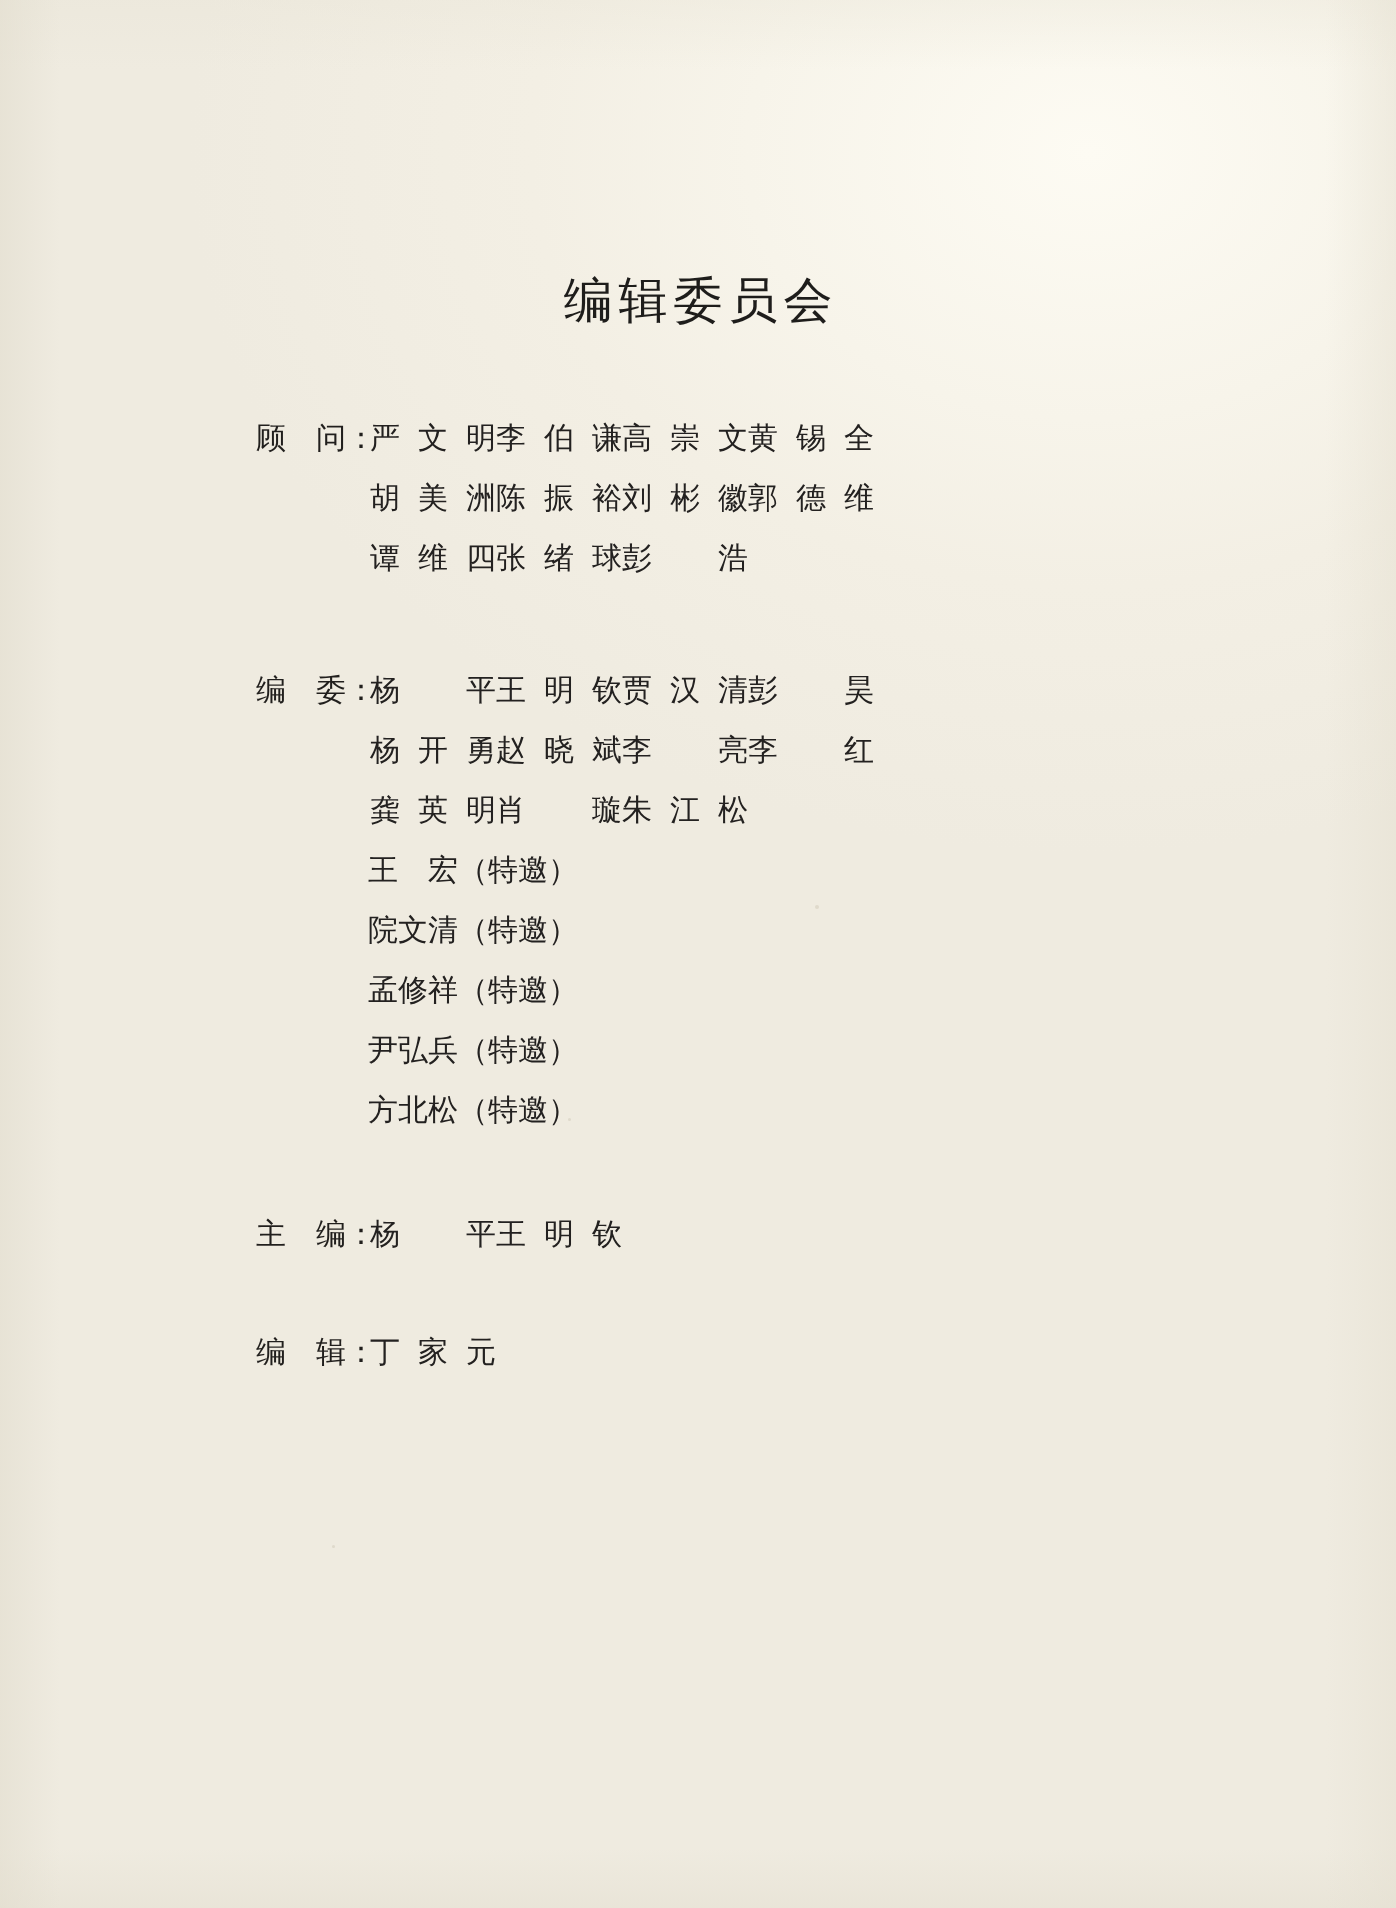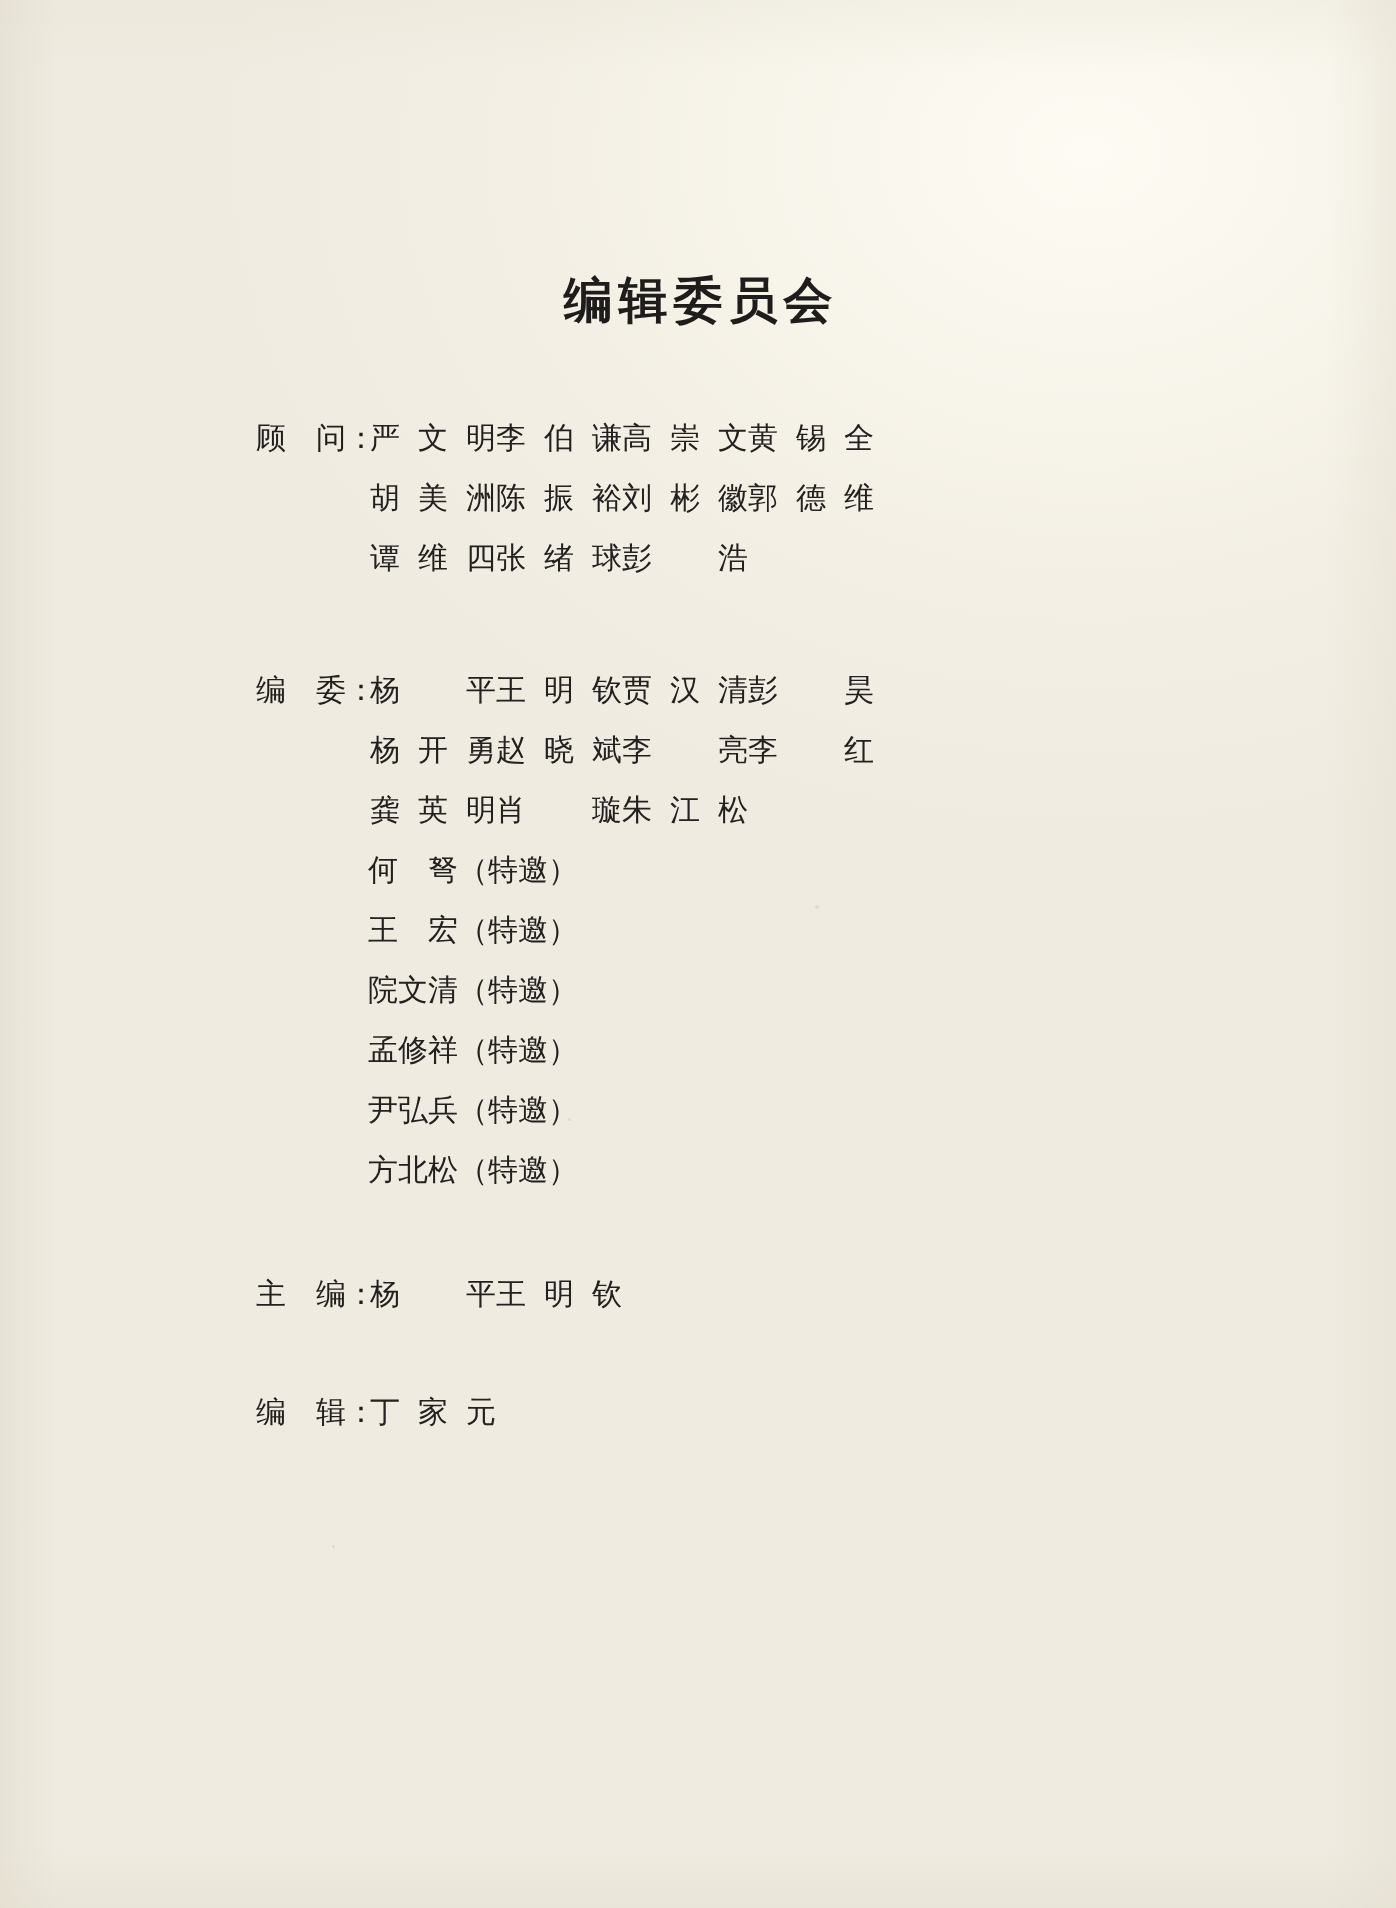--- a/index.html
+++ b/index.html
@@ -38,21 +38,21 @@
 
   .content {
     position: relative;
     z-index: 2;
     padding-top: 268px;
   }
 
   .doc-title {
     text-align: center;
     font-family: "DejaVu Serif", "Liberation Serif", serif;
-    font-weight: bold;
+    font-weight: normal;
     font-size: 49px;
     letter-spacing: 6px;
     color: #1e1d1b;
     margin: 0 0 74px 0;
     text-indent: 6px;
   }
 
   .section {
     display: flex;
     align-items: flex-start;
@@ -162,23 +162,20 @@
           <span class="name">赵晓斌</span>
           <span class="name">李　亮</span>
           <span class="name">李　红</span>
         </div>
         <div class="name-row">
           <span class="name">龚英明</span>
           <span class="name">肖　璇</span>
           <span class="name">朱江松</span>
         </div>
         <div class="name-row">
-          <span class="name-suffix">何　弩（特邀）</span>
-        </div>
-        <div class="name-row">
           <span class="name-suffix">王　宏（特邀）</span>
         </div>
         <div class="name-row">
           <span class="name-suffix">院文清（特邀）</span>
         </div>
         <div class="name-row">
           <span class="name-suffix">孟修祥（特邀）</span>
         </div>
         <div class="name-row">
           <span class="name-suffix">尹弘兵（特邀）</span>

